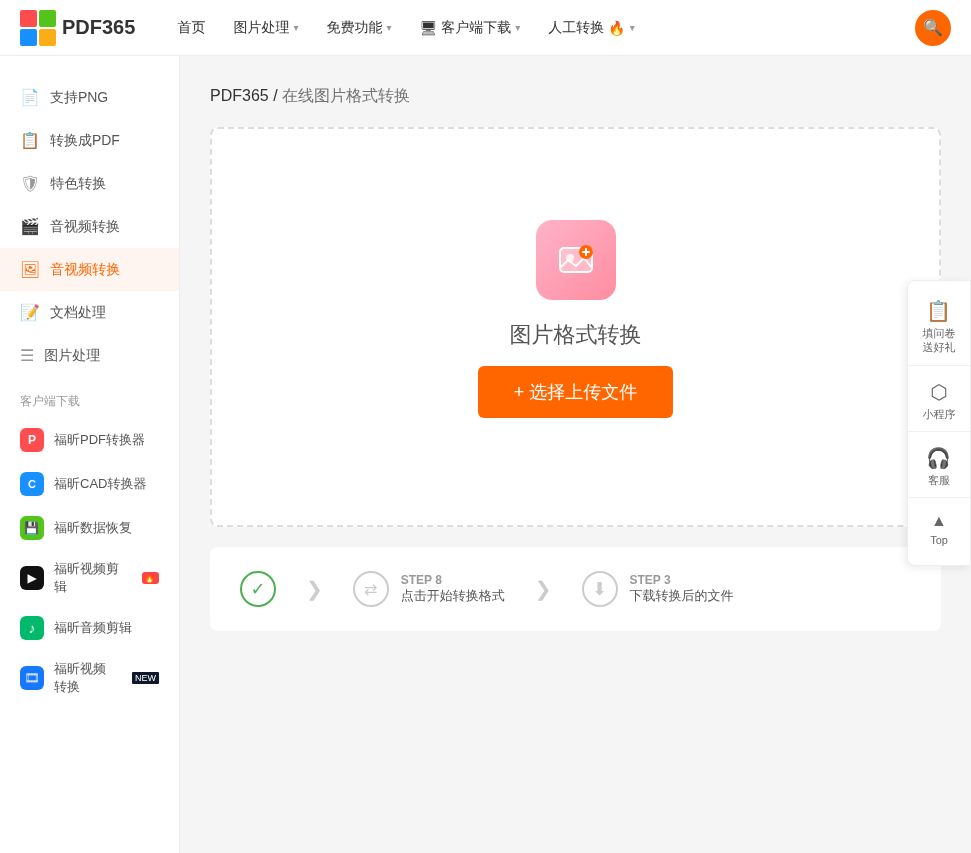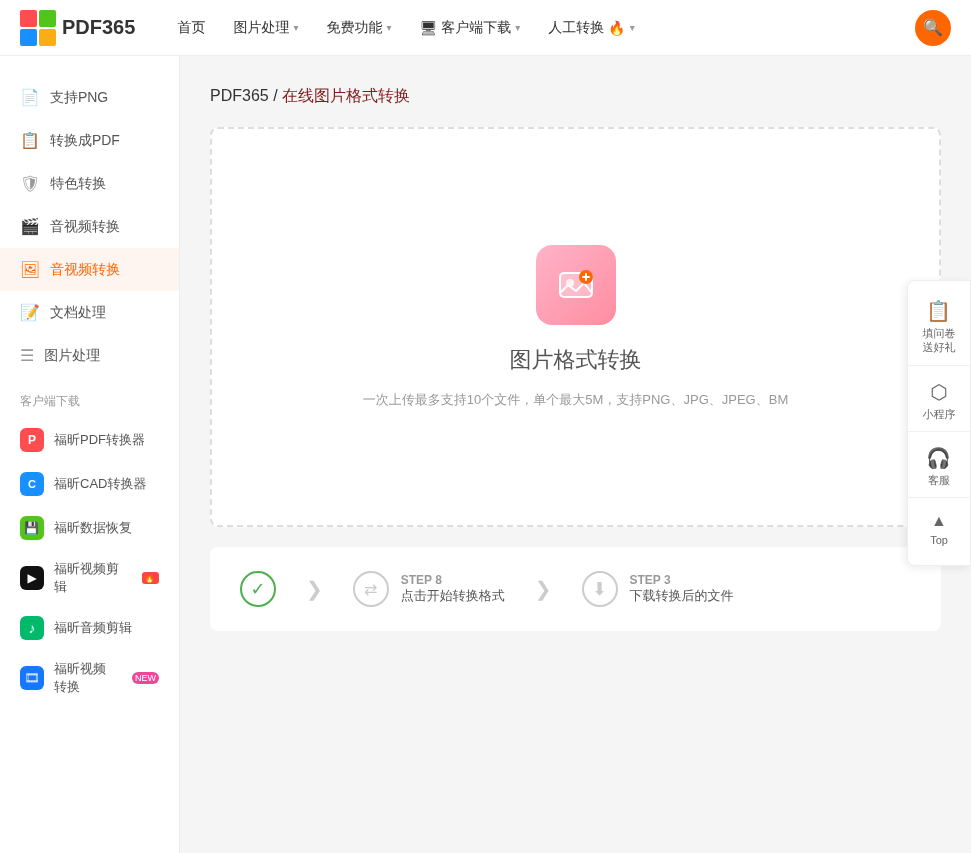--- a/index.html
+++ b/index.html
@@ -115,25 +115,25 @@
     .dl-icon {
       width: 24px; height: 24px;
       border-radius: 6px;
       display: flex;
       align-items: center;
       justify-content: center;
       font-size: 14px;
       flex-shrink: 0;
     }
     .new-badge {
-      background: #ec4899;
+      background: #0f172a;
       color: #fff;
       font-size: 9px;
       padding: 1px 3px;
-      border-radius: 6px;
+      border-radius: 1px;
       margin-left: 4px;
     }
     .hot-badge {
       background: #ff4444;
       color: #fff;
       font-size: 9px;
       padding: 1px 3px;
       border-radius: 3px;
       margin-left: 4px;
     }
@@ -397,35 +397,37 @@
       <div class="dl-icon" style="background:#1677ff;">
         <span style="color:#fff;font-size:12px;">🎞</span>
       </div>
       <span>福昕视频转换</span>
       <span class="new-badge">NEW</span>
     </div>
   </aside>
 
   <main class="main">
     <div class="breadcrumb">
-      <span>PDF365</span><span> / </span><span style="color:#7f1d1d;font-family:Liberation Serif, serif;">在线图片格式转换</span>
+      <span>PDF365</span><span> / </span><span style="color:#737373;font-family:Liberation Serif, serif;">在线图片格式转换</span>
     </div>
 
     <div class="upload-box">
       <div class="upload-icon-wrap">
         <svg width="40" height="40" viewBox="0 0 40 40" fill="none">
           <rect x="4" y="8" width="32" height="24" rx="4" fill="rgba(255,255,255,0.3)" stroke="white" stroke-width="2"></rect>
           <circle cx="14" cy="18" r="4" fill="white" opacity="0.8"></circle>
           <path d="M4 28 L12 20 L20 26 L28 18 L36 28" stroke="white" stroke-width="2" fill="none"></path>
           <circle cx="30" cy="12" r="7" fill="#ff6600"></circle>
           <path d="M30 9 L30 15 M27 12 L33 12" stroke="white" stroke-width="2" stroke-linecap="round"></path>
         </svg>
       </div>
       <div class="upload-title">图片格式转换</div>
-      <div class="upload-hint">一次上传最多支持10个文件，单个最大5M，支持PNG、JPG、JPEG、BM</div>
+      <button class="upload-btn">
+        <span>+ 选择上传文件</span>
+      </button>
     </div>
 
     <div class="steps">
 
       <div class="step">
         <div class="step-check done">✓</div>
       </div>
       <div class="step-arrow">❯</div>
 
       <div class="step">

